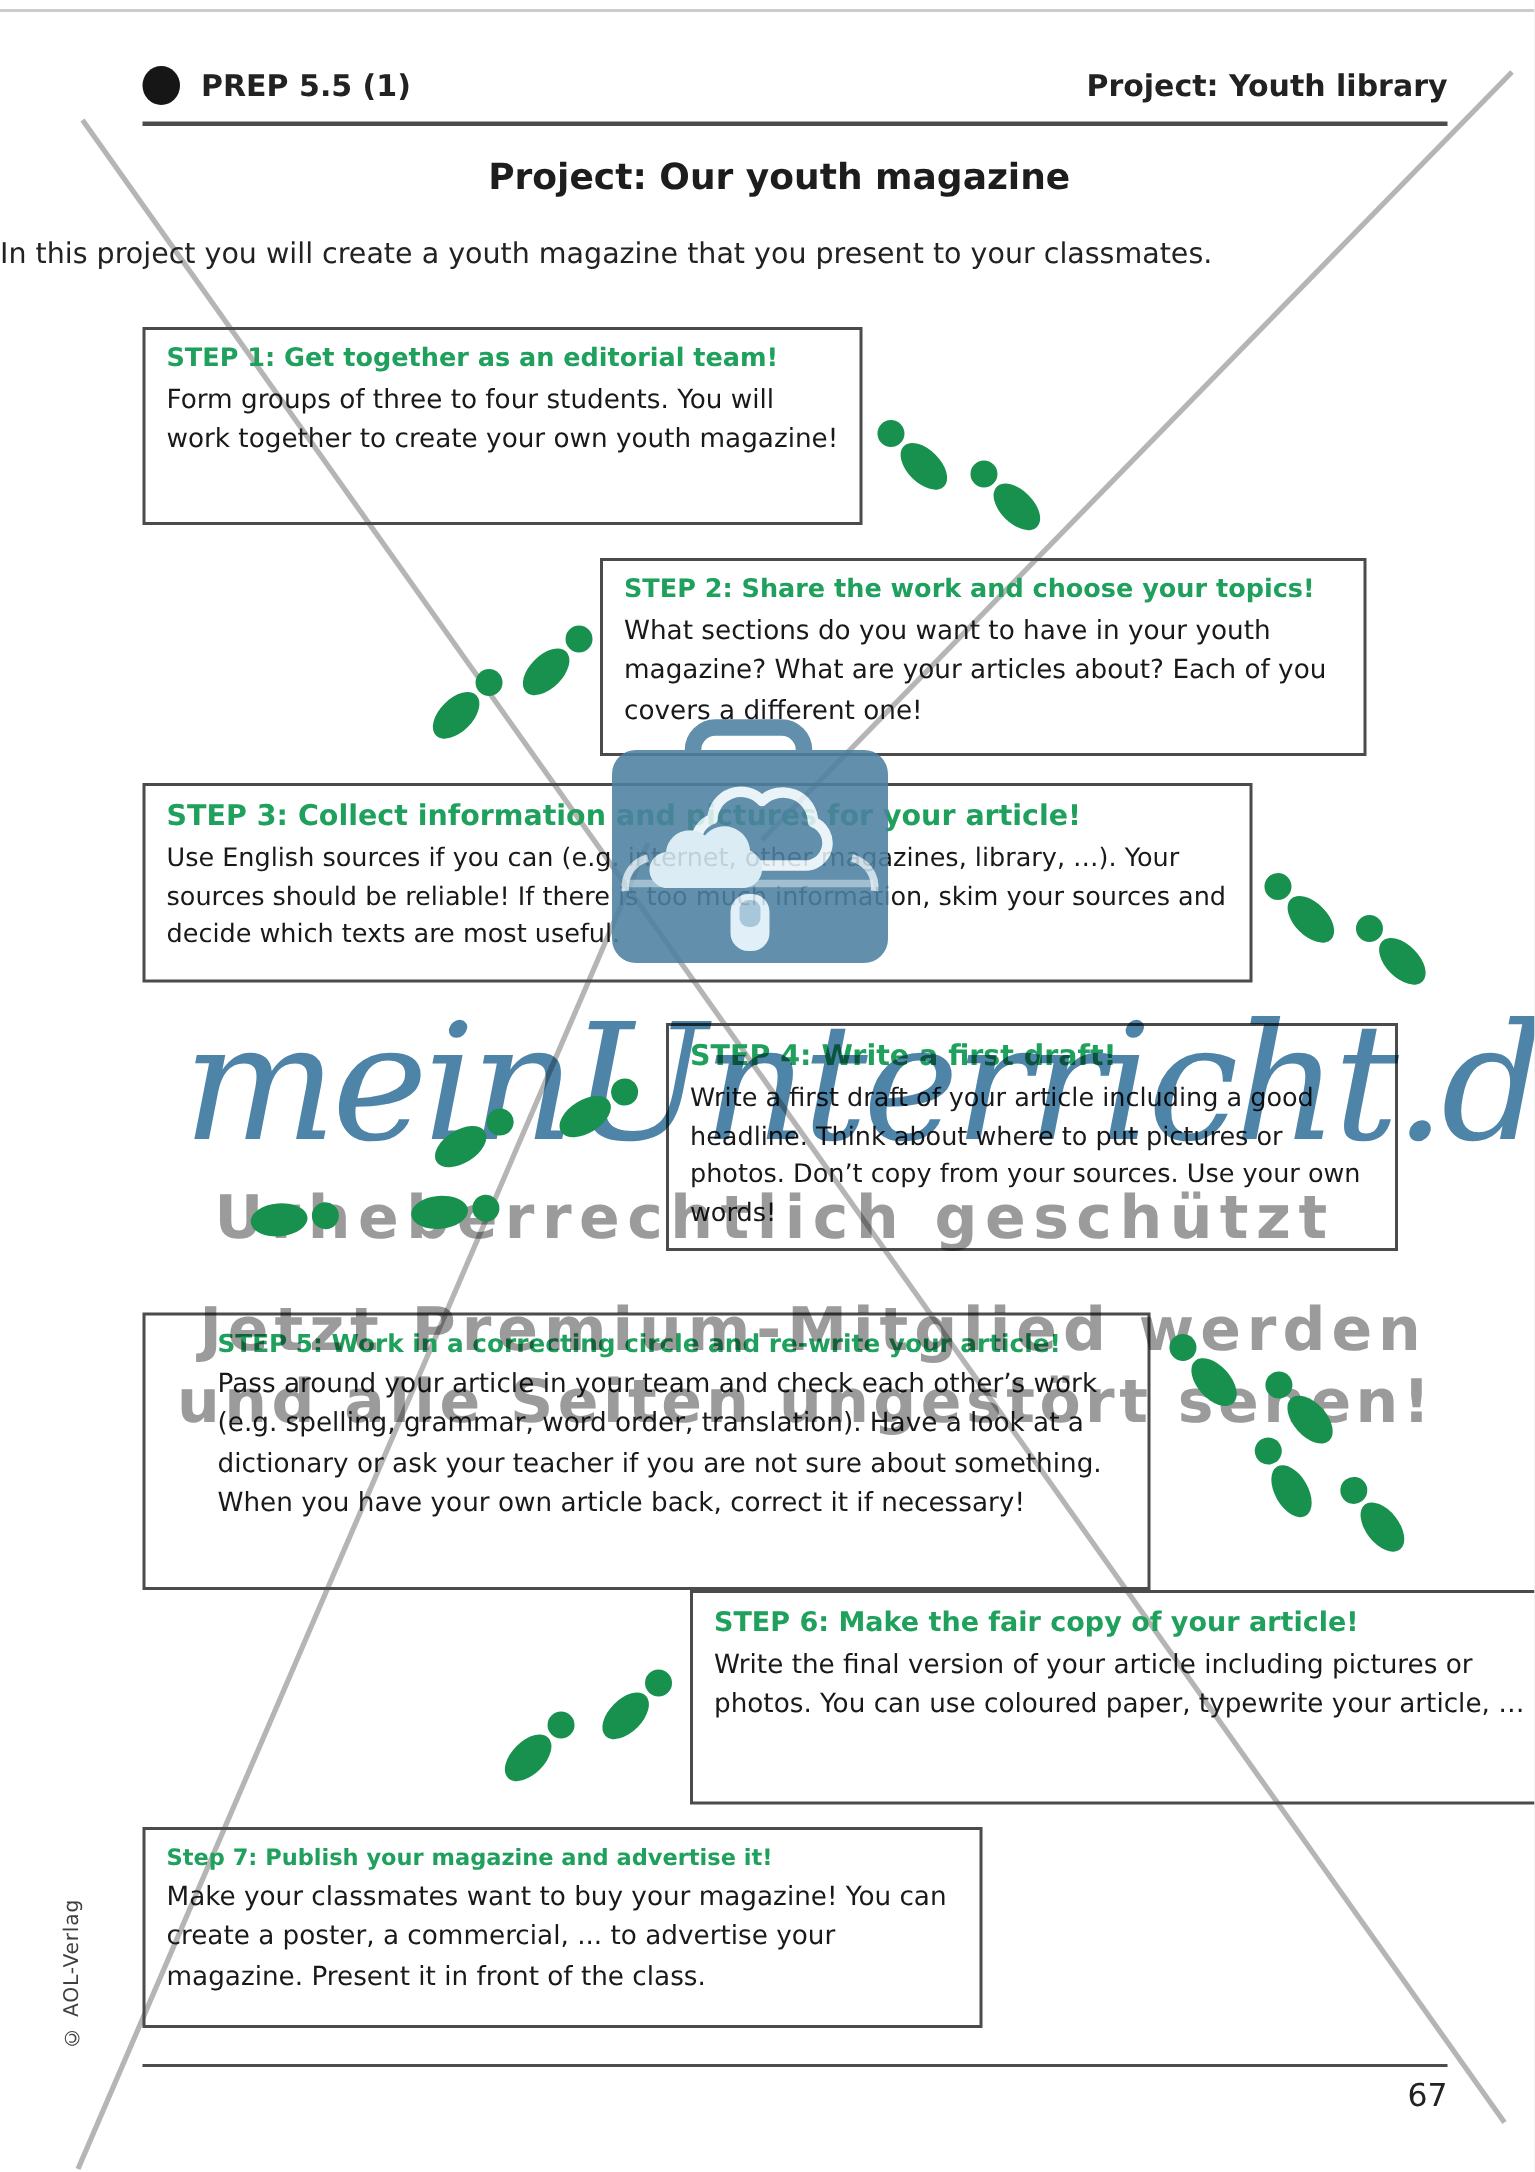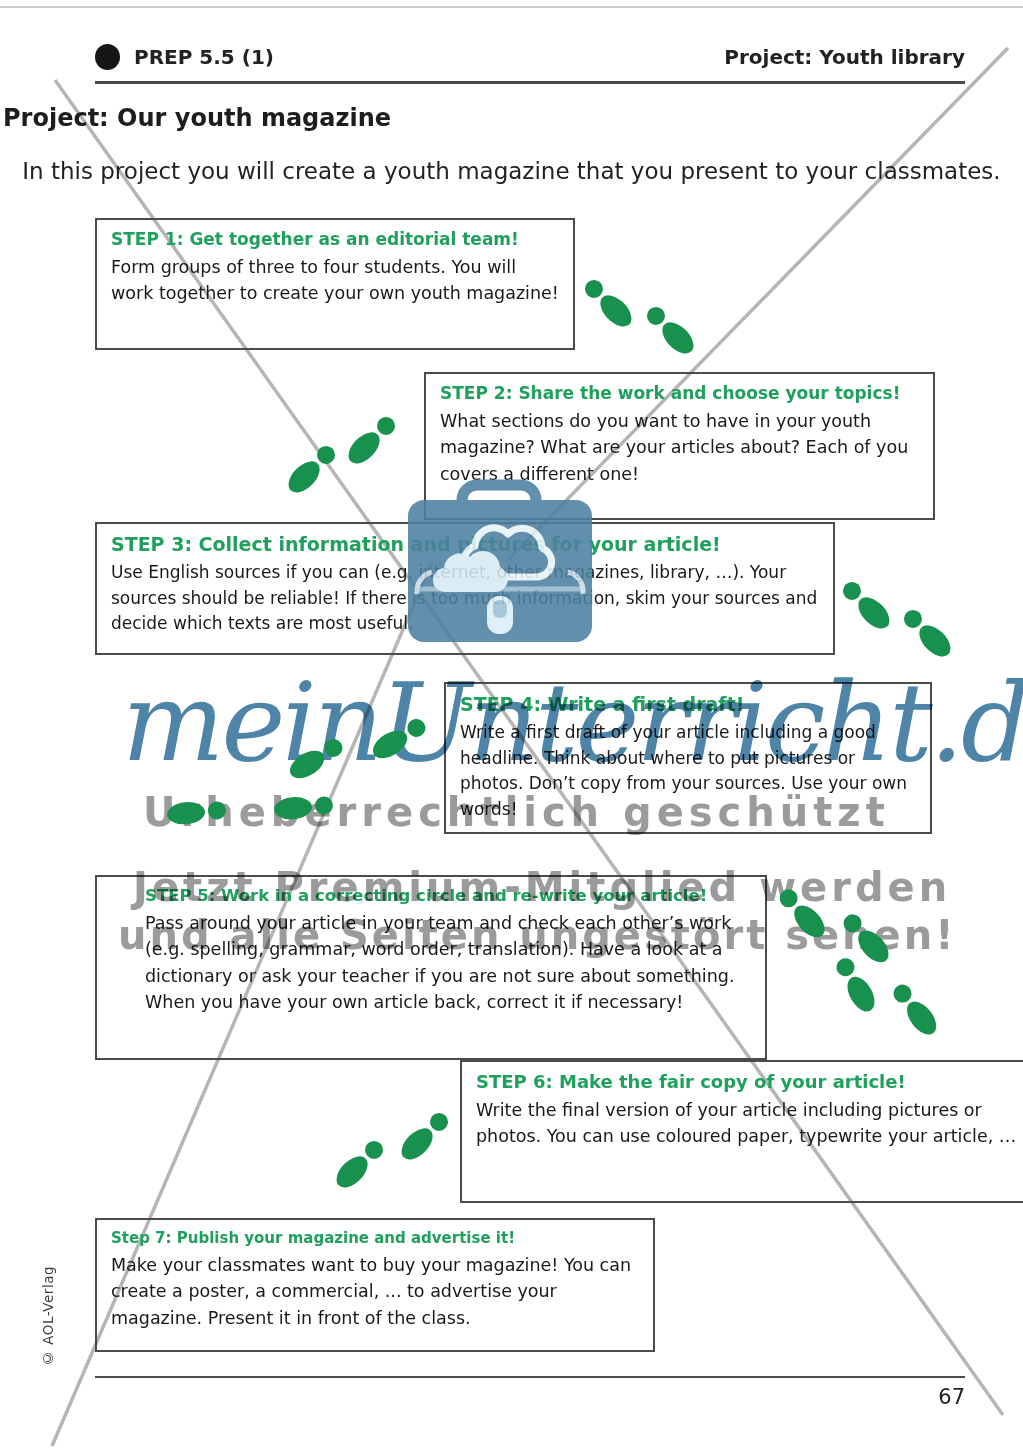--- a/index.html
+++ b/index.html
@@ -18,29 +18,29 @@
   .bag-body   { fill:var(--briefcase-blue,#4c7fa1); }
   .bag-handle { stroke:var(--briefcase-blue,#4c7fa1); }
 
   
   .header { position:absolute; left:95px; right:58px; top:44px; display:flex; justify-content:space-between; align-items:center; z-index:3; }
   .hleft { display:flex; align-items:center; gap:14px; }
   .bullet { width:25px; height:26px; background:#161616; border-radius:50%; }
   .hcode, .htopic { font-weight:bold; font-size:20px; color:#222; }
   .hrule { position:absolute; left:95px; right:58px; top:81px; height:3px; background:#4c4c4c; z-index:3; }
 
-  .title { position:absolute; left:3px; right:0; top:104px; text-align:left; font-weight:bold; font-size:24px; color:#1d1d1d; z-index:3; }
-  .intro { position:absolute; left:0; right:0; top:158px; text-align:center; font-size:23px; color:#222; z-index:3; }
+  .title { position:absolute; left:16px; right:0; top:104px; text-align:center; font-weight:bold; font-size:24px; color:#1d1d1d; z-index:3; }
+  .intro { position:absolute; left:0; right:0; top:158px; font-size:19px; color:#222; z-index:3; }
 
   
   .step-box { position:absolute; box-sizing:border-box; border:2px solid #4b4b4b; padding:9px 14px; background:transparent; z-index:3; }
   .step-heading { font-weight:bold; color:var(--step-heading-green,#1fa05c); font-size:19px; white-space:nowrap; margin:0 0 5px 0; }
   .step-body { font-size:17.5px; line-height:1.5; color:#191919; }
   #s1 { left:95px;  top:218px;  width:480px; height:132px; }
-  #s2 { left:424px; top:372px;  width:511px; height:148px; }
+  #s2 { left:400px; top:372px;  width:511px; height:132px; }
   #s3 { left:95px;  top:522px;  width:740px; height:133px; }
   #s4 { left:444px; top:682px;  width:488px; height:152px; }
   #s5 { left:95px;  top:875px;  width:672px; height:185px;padding-left:48px; }
   #s6 { left:460px; top:1060px; width:604px; height:143px; }
   #s7 { left:95px;  top:1218px; width:560px; height:134px; }
   #s1 .step-heading { font-size:17px; }
   #s2 .step-heading { font-size:17px; }
   #s5 .step-heading { font-size:16.5px; }
   #s6 .step-heading { font-size:18px; }
   #s7 .step-heading { font-size:15px; }

